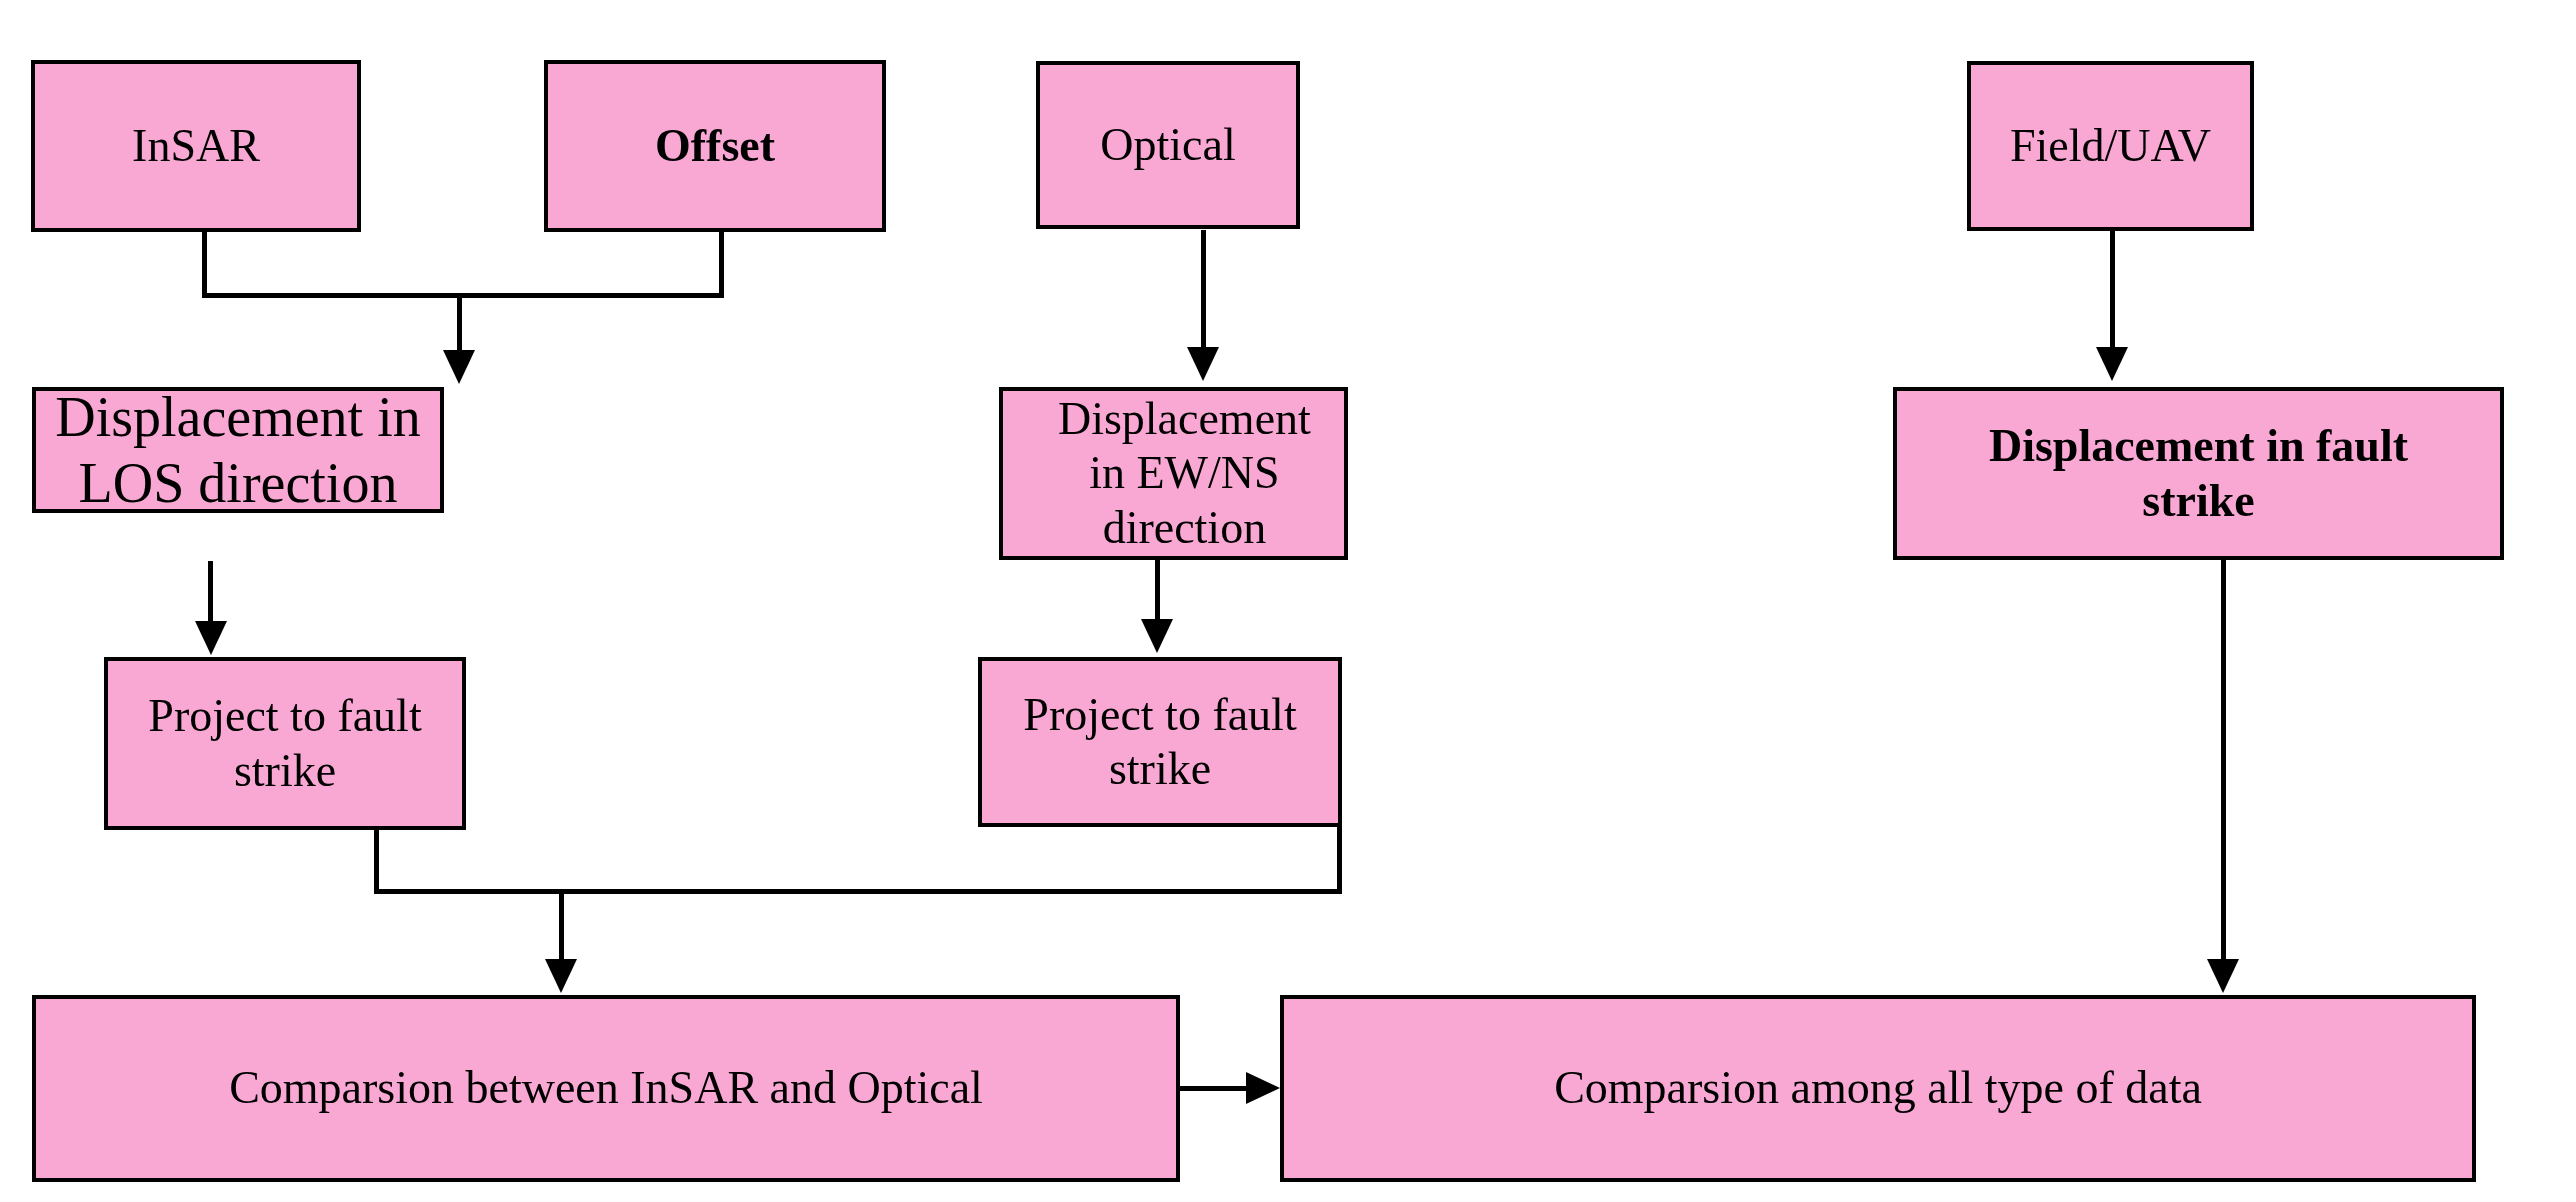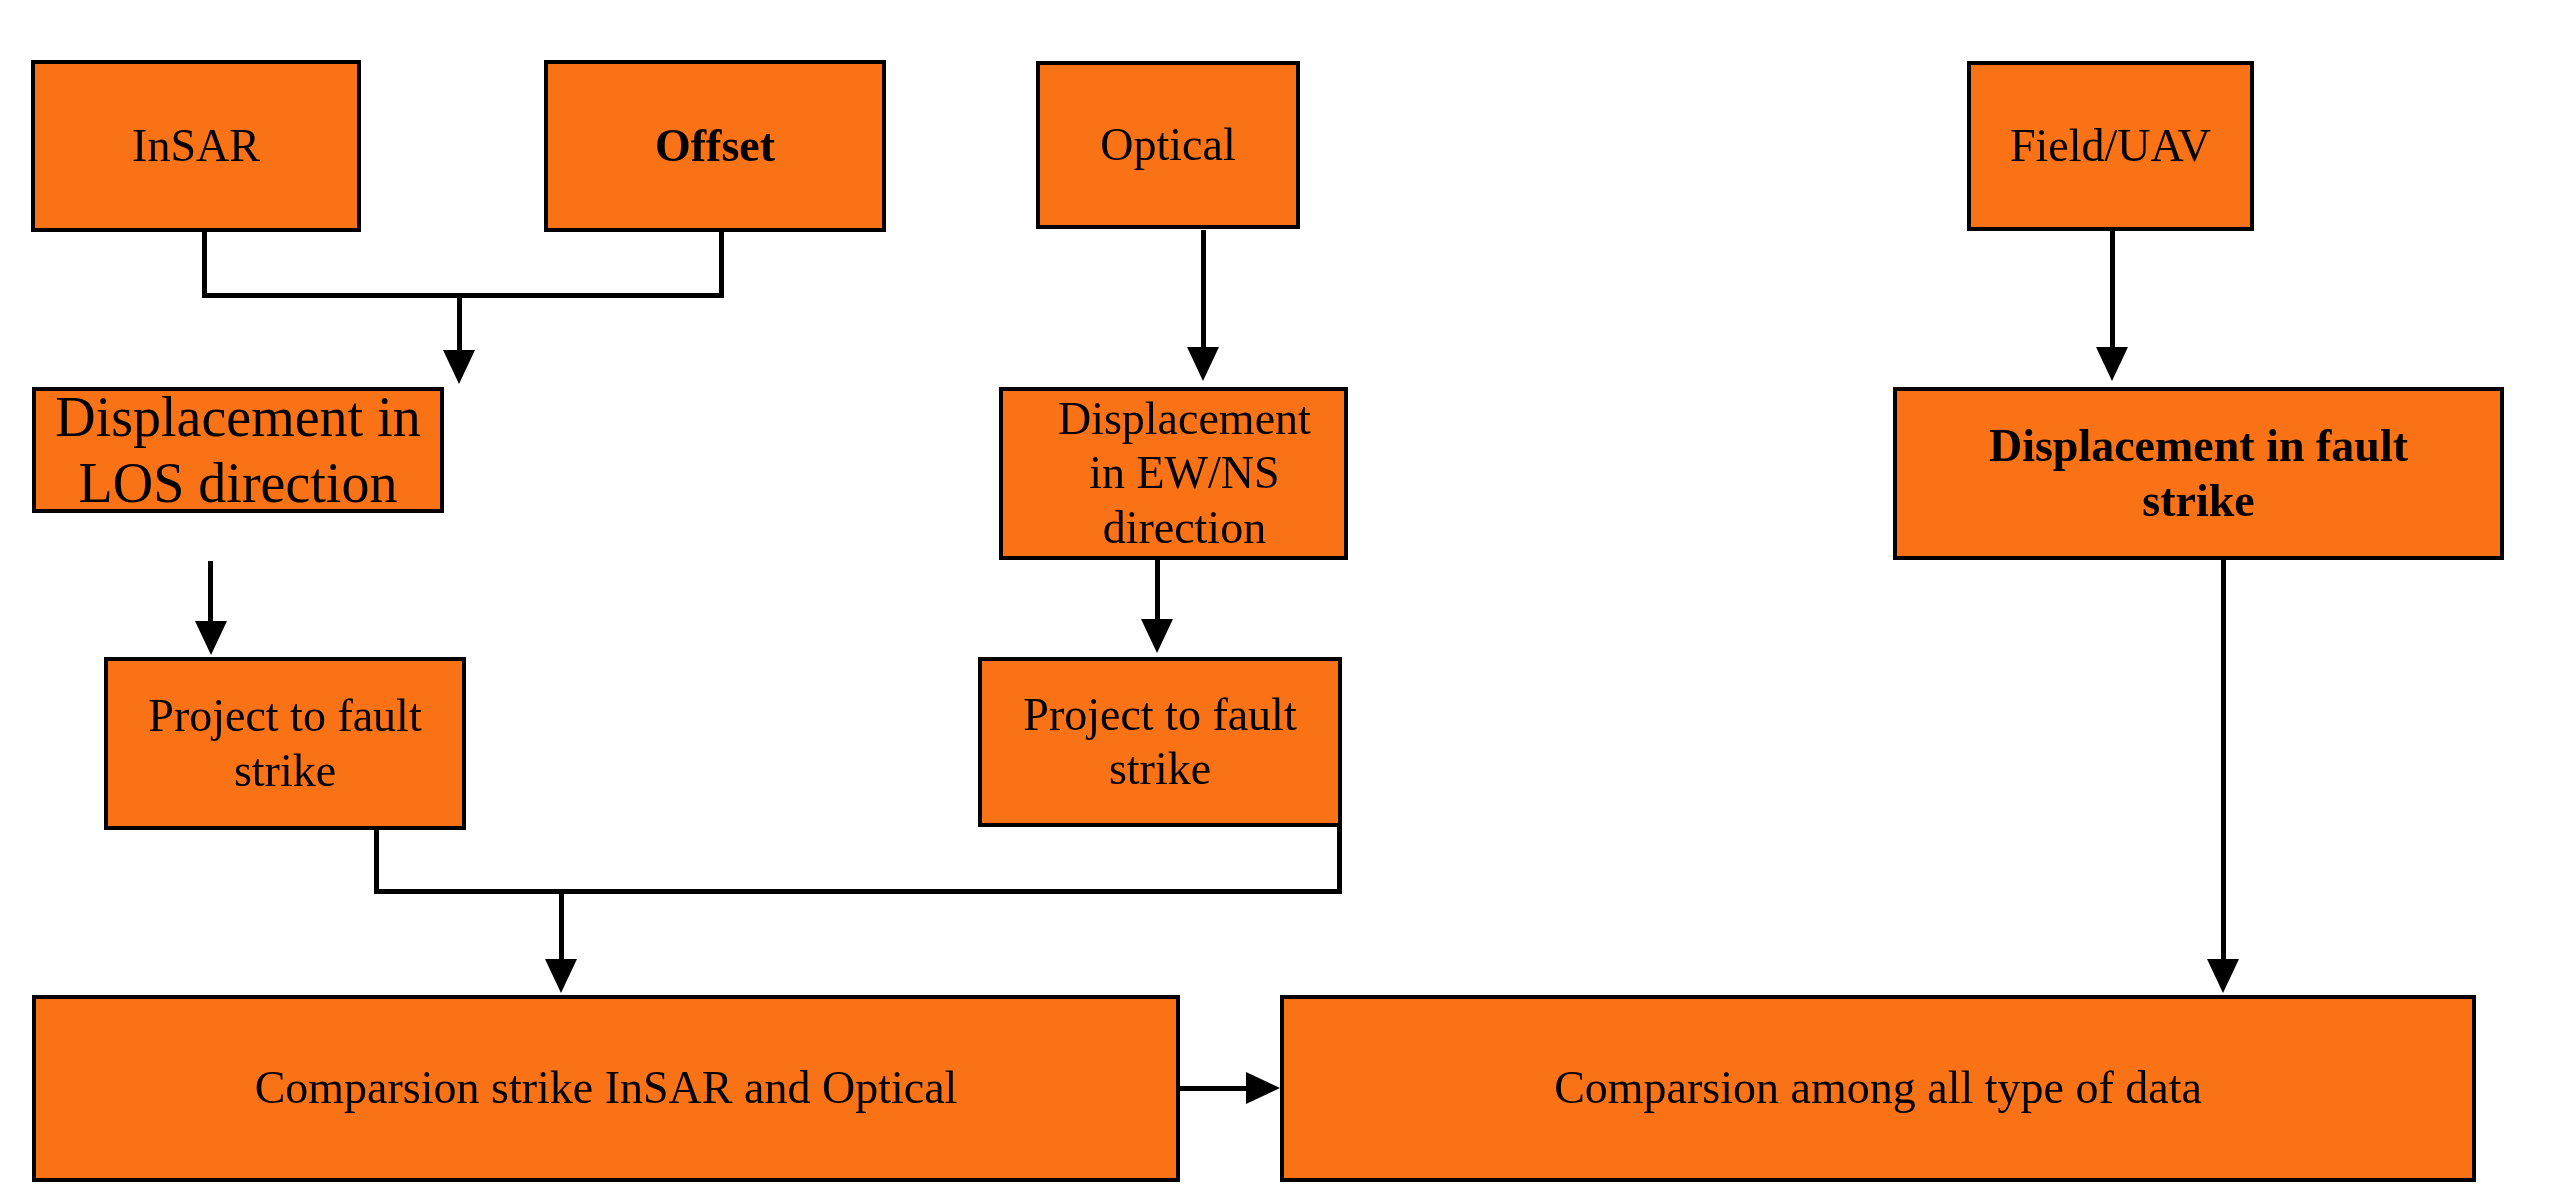--- a/index.html
+++ b/index.html
@@ -12,21 +12,21 @@
     width: 2576px;
     height: 1203px;
     background: #ffffff;
     font-family: "Liberation Serif", "DejaVu Serif", serif;
     overflow: hidden;
   }
   .node {
     position: absolute;
     box-sizing: border-box;
     border: 4.3px solid #000000;
-    background: #f97316;
+    background: #f9a8d4;
     display: flex;
     align-items: center;
     justify-content: center;
     text-align: center;
     color: #000000;
     line-height: 1.18;
     padding: 3.4px 10.2px;
   }
   .node .label {
     display: block;
@@ -140,21 +140,21 @@
     <span class="label">Project to fault strike</span>
   </div>
 
   <div class="vline" style="left:374px; top:829px; height:65px;"></div>
   <div class="vline" style="left:1337px; top:827px; height:67px;"></div>
   <div class="hline" style="left:374px; top:889px; width:968px;"></div>
   <div class="vline" style="left:559px; top:889px; height:72px;"></div>
   <div class="arrow-down" style="left:545px; top:959px;"></div>
 
   <div class="node" id="node-compare-insar-optical">
-    <span class="label">Comparsion strike InSAR and Optical</span>
+    <span class="label">Comparsion between InSAR and Optical</span>
   </div>
 
   <div class="hline" style="left:1180px; top:1086px; width:71px;"></div>
   <div class="arrow-right" style="left:1246px; top:1072px;"></div>
 
   <div class="node" id="node-compare-all">
     <span class="label">Comparsion among all type of data</span>
   </div>
 
 </div>

